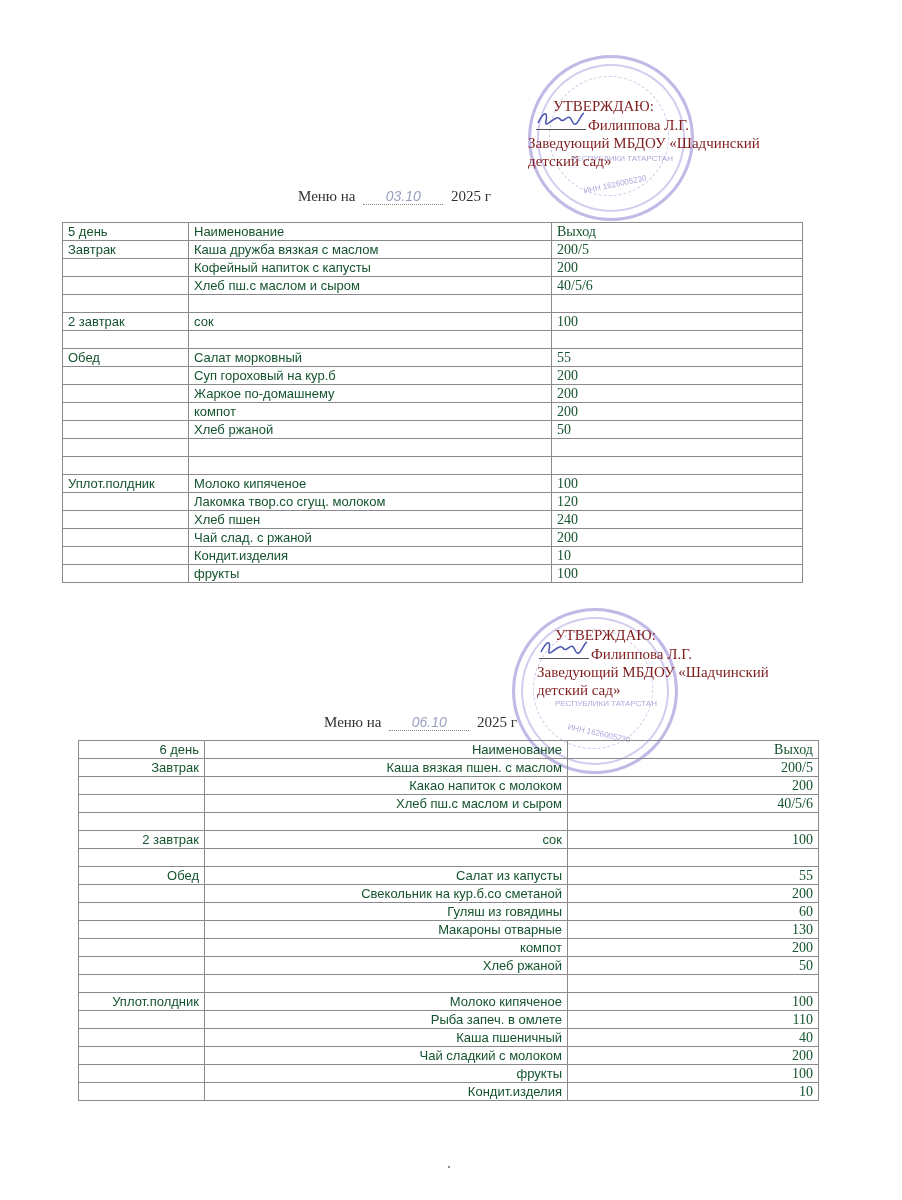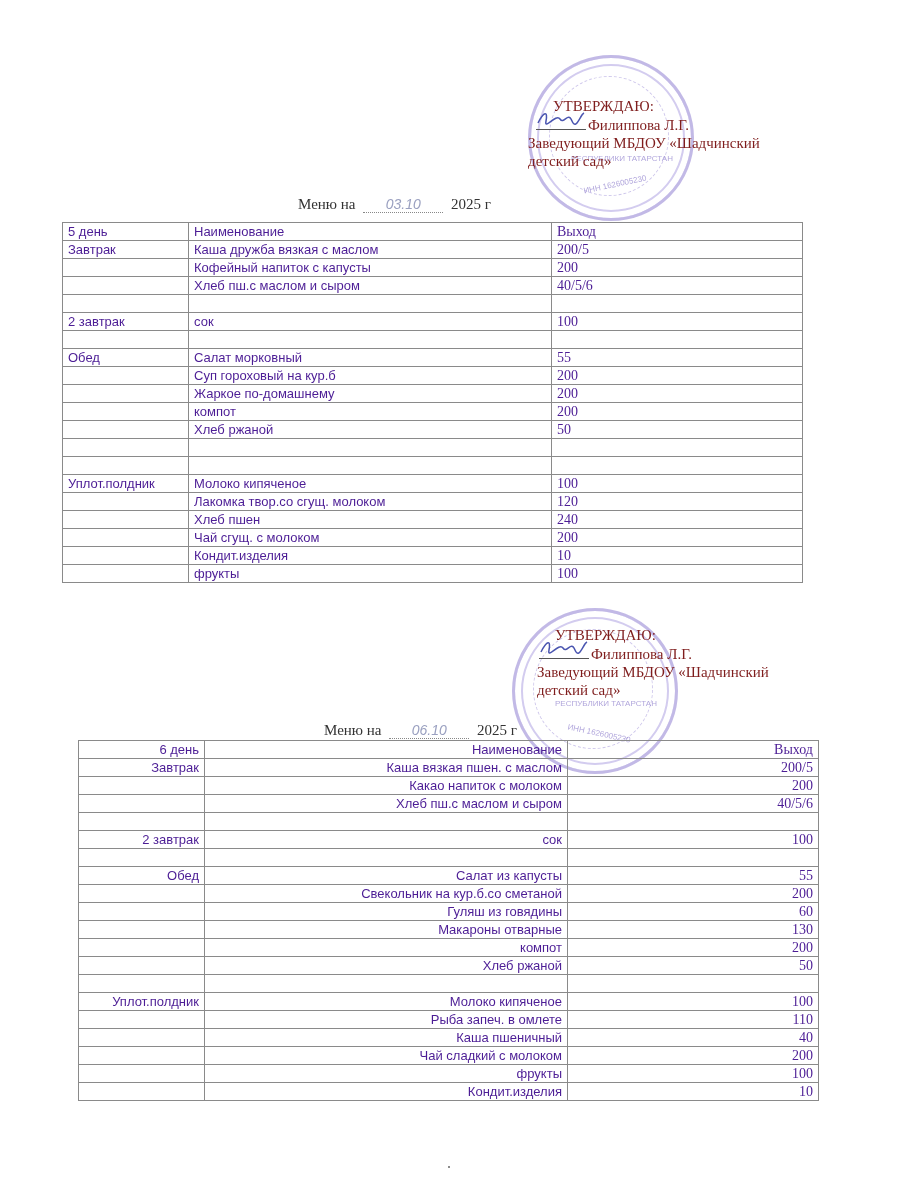--- a/index.html
+++ b/index.html
@@ -5,22 +5,22 @@
   html, body { margin:0; padding:0; background:#ffffff; }
   body { width:902px; height:1200px; position:relative; overflow:hidden; font-family:"Liberation Serif", serif; color:#2a2a2a; }
   .approve { position:absolute; font-size:15px; line-height:18px; color:#7f1d1d; }
   .approve .l1 { padding-left:25px; }
   .sig { display:inline-block; width:50px; height:14px; border-bottom:1px solid #555; position:relative; margin-right:2px; vertical-align:baseline; }
   .sig svg { position:absolute; left:0; top:-6px; }
   .stamp { position:absolute; border-radius:50%; border:3px solid rgba(120,100,200,0.45); box-shadow: inset 0 0 0 6px rgba(255,255,255,1), inset 0 0 0 8px rgba(130,110,210,0.35); pointer-events:none; }
   .stamp-inner { position:absolute; border-radius:50%; border:1px dashed rgba(120,100,200,0.35); }
   .stamp-text { position:absolute; font-family:"Liberation Sans", sans-serif; font-size:8px; color:rgba(110,90,190,0.55); white-space:nowrap; }
   .title { position:absolute; font-size:15px; color:#333; }
-  .title .date { display:inline-block; min-width:80px; border-bottom:1px dotted #888; color:#9aa0c0; font-family:"Liberation Sans", sans-serif; font-style:italic; text-align:center; font-size:14px; margin:16px 4px; }
-  table.menu { position:absolute; border-collapse:collapse; font-family:"Liberation Sans", sans-serif; font-size:13px; color:#4c1d95; }
+  .title .date { display:inline-block; min-width:80px; border-bottom:1px dotted #888; color:#9aa0c0; font-family:"Liberation Sans", sans-serif; font-style:italic; text-align:center; font-size:14px; margin:8px 4px; }
+  table.menu { position:absolute; border-collapse:collapse; font-family:"Liberation Sans", sans-serif; font-size:13px; color:#14532d; }
   table.menu td { border:1px solid #8a8a8a; height:17px; padding:0 5px; line-height:16px; vertical-align:bottom; white-space:nowrap; }
   table.menu td.c1 { width:115px; }
   table.menu td.c2 { width:352px; }
   table.menu td.c3 { width:240px; font-family:"Liberation Serif", serif; font-size:14px;margin-top:33px; }
   .dot { position:absolute; width:2px; height:2px; background:#666; border-radius:50%; }
 </style>
 </head>
 <body>
 
 <div class="stamp" style="left:528px;top:55px;width:160px;height:160px;">
@@ -130,21 +130,21 @@
         <td class="c2">Лакомка твор.со сгущ. молоком</td>
         <td class="c3">120</td>
       </tr>
   <tr>
         <td class="c1"></td>
         <td class="c2">Хлеб пшен</td>
         <td class="c3">240</td>
       </tr>
   <tr>
         <td class="c1"></td>
-        <td class="c2">Чай сгущ. с молоком</td>
+        <td class="c2">Чай слад. с ржаной</td>
         <td class="c3">200</td>
       </tr>
   <tr>
         <td class="c1"></td>
         <td class="c2">Кондит.изделия</td>
         <td class="c3">10</td>
       </tr>
   <tr>
         <td class="c1"></td>
         <td class="c2">фрукты</td>

